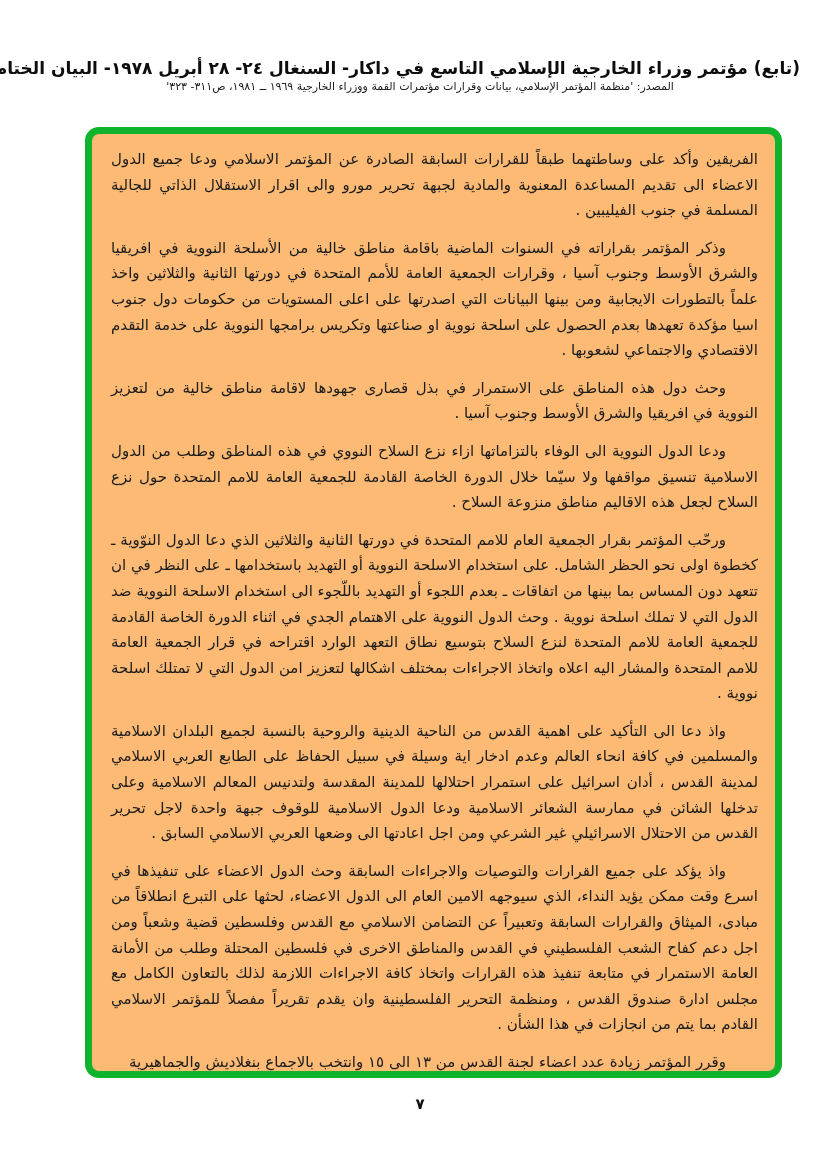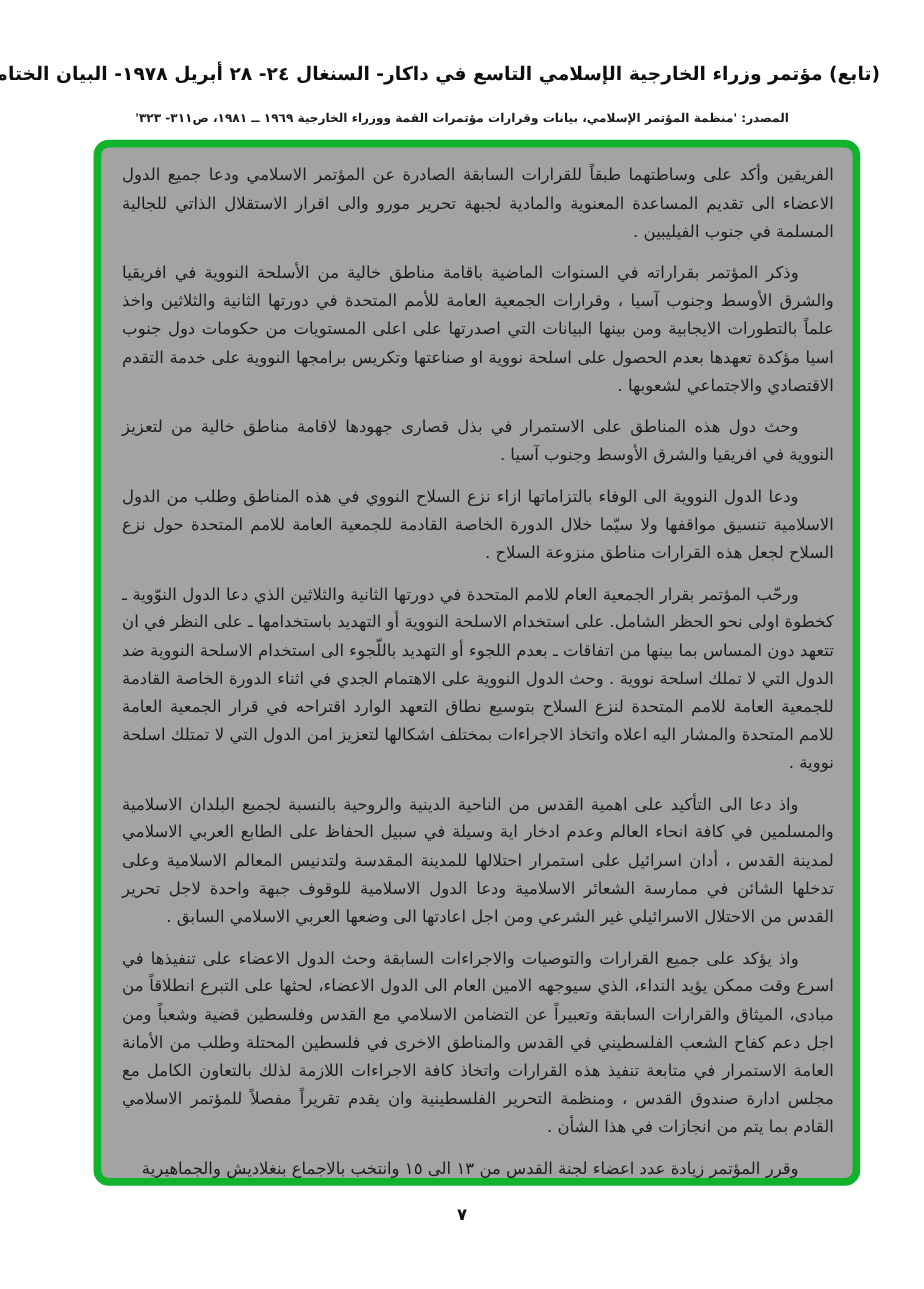--- a/index.html
+++ b/index.html
@@ -24,37 +24,37 @@
     text-align: center;
     color: #0d0d0d;
   }
   .header-title {
     font-size: 17px;
     font-weight: bold;
     letter-spacing: 0.2px;
     white-space: nowrap;
   }
   .header-source {
-    margin-top: 23px;
+    margin-top: 2px;
     font-size: 11px;
-    font-weight: bold;
+    font-weight: normal;
     color: #1a1a1a;
     white-space: nowrap;
   }
   .content-box {
     position: absolute;
     top: 127px;
     left: 85px;
     width: 697px;
     height: 951px;
     box-sizing: border-box;
     border: 7px solid #10b32c;
     border-radius: 14px;
     padding: 13px 17px 0 19px;
-    background: #a3a3a3;
+    background: #fdba74;
     overflow: hidden;
   }
   .content-box p {
     margin: 0 0 12px 0;
     font-size: 15px;
     line-height: 25.6px;
     text-align: justify;
     color: #1b1b1b;
     text-indent: 32px;
   }
@@ -79,21 +79,21 @@
 
   <div class="header">
     <div class="header-title">(تابع)  مؤتمر وزراء الخارجية الإسلامي التاسع في داكار- السنغال ٢٤- ٢٨ أبريل ١٩٧٨- البيان الختامي</div>
     <div class="header-source">المصدر: 'منظمة المؤتمر الإسلامي، بيانات وقرارات مؤتمرات القمة ووزراء الخارجية ١٩٦٩ ــ ١٩٨١، ص٣١١- ٣٢٣'</div>
   </div>
 
   <div class="content-box" style="border-color: rgb(16, 179, 44);">
     <p class="no-indent">الفريقين وأكد على وساطتهما طبقاً للقرارات السابقة الصادرة عن المؤتمر الاسلامي ودعا جميع الدول الاعضاء الى تقديم المساعدة المعنوية والمادية لجبهة تحرير مورو والى اقرار الاستقلال الذاتي للجالية المسلمة في جنوب الفيليبين .</p>
     <p>وذكر المؤتمر بقراراته في السنوات الماضية باقامة مناطق خالية من الأسلحة النووية في افريقيا والشرق الأوسط وجنوب آسيا ، وقرارات الجمعية العامة للأمم المتحدة في دورتها الثانية والثلاثين واخذ علماً بالتطورات الايجابية ومن بينها البيانات التي اصدرتها على اعلى المستويات من حكومات دول جنوب اسيا مؤكدة تعهدها بعدم الحصول على اسلحة نووية او صناعتها وتكريس برامجها النووية على خدمة التقدم الاقتصادي والاجتماعي لشعوبها .</p>
     <p>وحث دول هذه المناطق على الاستمرار في بذل قصارى جهودها لاقامة مناطق خالية من لتعزيز النووية في افريقيا والشرق الأوسط وجنوب آسيا .</p>
-    <p>ودعا الدول النووية الى الوفاء بالتزاماتها ازاء نزع السلاح النووي في هذه المناطق وطلب من الدول الاسلامية تنسيق مواقفها ولا سيّما خلال الدورة الخاصة القادمة للجمعية العامة للامم المتحدة حول نزع السلاح لجعل هذه القرارات مناطق منزوعة السلاح .</p>
+    <p>ودعا الدول النووية الى الوفاء بالتزاماتها ازاء نزع السلاح النووي في هذه المناطق وطلب من الدول الاسلامية تنسيق مواقفها ولا سيّما خلال الدورة الخاصة القادمة للجمعية العامة للامم المتحدة حول نزع السلاح لجعل هذه الاقاليم مناطق منزوعة السلاح .</p>
     <p>ورحّب المؤتمر بقرار الجمعية العام للامم المتحدة في دورتها الثانية والثلاثين الذي دعا الدول النوّوية ـ كخطوة اولى نحو الحظر الشامل. على استخدام الاسلحة النووية أو التهديد باستخدامها ـ على النظر في ان تتعهد دون المساس بما بينها من اتفاقات ـ بعدم اللجوء أو التهديد باللّجوء الى استخدام الاسلحة النووية ضد الدول التي لا تملك اسلحة نووية . وحث الدول النووية على الاهتمام الجدي في اثناء الدورة الخاصة القادمة للجمعية العامة للامم المتحدة لنزع السلاح بتوسيع نطاق التعهد الوارد اقتراحه في قرار الجمعية العامة للامم المتحدة والمشار اليه اعلاه واتخاذ الاجراءات بمختلف اشكالها لتعزيز امن الدول التي لا تمتلك اسلحة نووية .</p>
     <p>واذ دعا الى التأكيد على اهمية القدس من الناحية الدينية والروحية بالنسبة لجميع البلدان الاسلامية والمسلمين في كافة انحاء العالم وعدم ادخار اية وسيلة في سبيل الحفاظ على الطابع العربي الاسلامي لمدينة القدس ، أدان اسرائيل على استمرار احتلالها للمدينة المقدسة ولتدنيس المعالم الاسلامية وعلى تدخلها الشائن في ممارسة الشعائر الاسلامية ودعا الدول الاسلامية للوقوف جبهة واحدة لاجل تحرير القدس من الاحتلال الاسرائيلي غير الشرعي ومن اجل اعادتها الى وضعها العربي الاسلامي السابق .</p>
     <p>واذ يؤكد على جميع القرارات والتوصيات والاجراءات السابقة وحث الدول الاعضاء على تنفيذها في اسرع وقت ممكن يؤيد النداء، الذي سيوجهه الامين العام الى الدول الاعضاء، لحثها على التبرع انطلاقاً من مبادى، الميثاق والقرارات السابقة وتعبيراً عن التضامن الاسلامي مع القدس وفلسطين قضية وشعباً ومن اجل دعم كفاح الشعب الفلسطيني في القدس والمناطق الاخرى في فلسطين المحتلة وطلب من الأمانة العامة الاستمرار في متابعة تنفيذ هذه القرارات واتخاذ كافة الاجراءات اللازمة لذلك بالتعاون الكامل مع مجلس ادارة صندوق القدس ، ومنظمة التحرير الفلسطينية وان يقدم تقريراً مفصلاً للمؤتمر الاسلامي القادم بما يتم من انجازات في هذا الشأن .</p>
     <p>وقرر المؤتمر زيادة عدد اعضاء لجنة القدس من ١٣ الى ١٥ وانتخب بالاجماع بنغلاديش والجماهيرية</p>
   </div>
 
   <div class="page-number">٧</div>
 
 </div>
 

